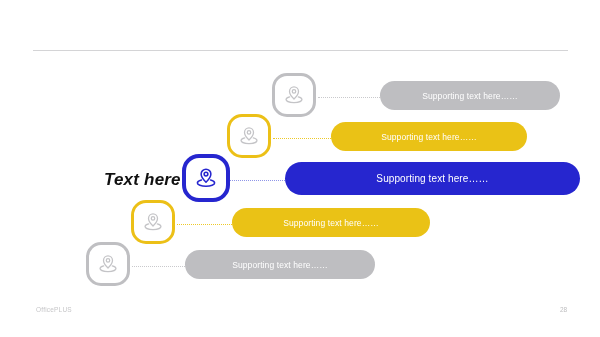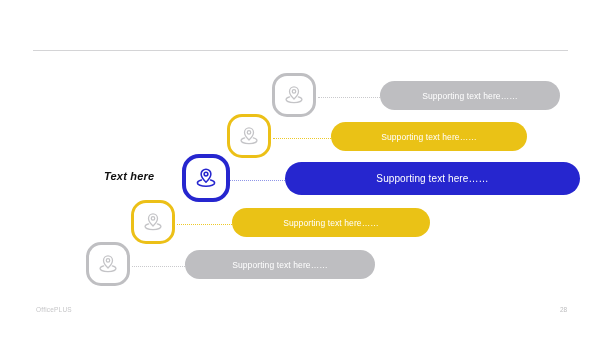--- a/index.html
+++ b/index.html
@@ -111,21 +111,21 @@
   }
   .pill.blue .pill-label {
     font-size: 10px;
   }
 
   
   .caption {
     position: absolute;
     left: 104px;
     top: 170px;
-    font-size: 11px;
+    font-size: 17px;
     font-weight: bold;
     font-style: italic;
     color: #111111;
     white-space: nowrap;
     letter-spacing: 0.2px;
   }
 
   
   .footer-brand {
     position: absolute;

